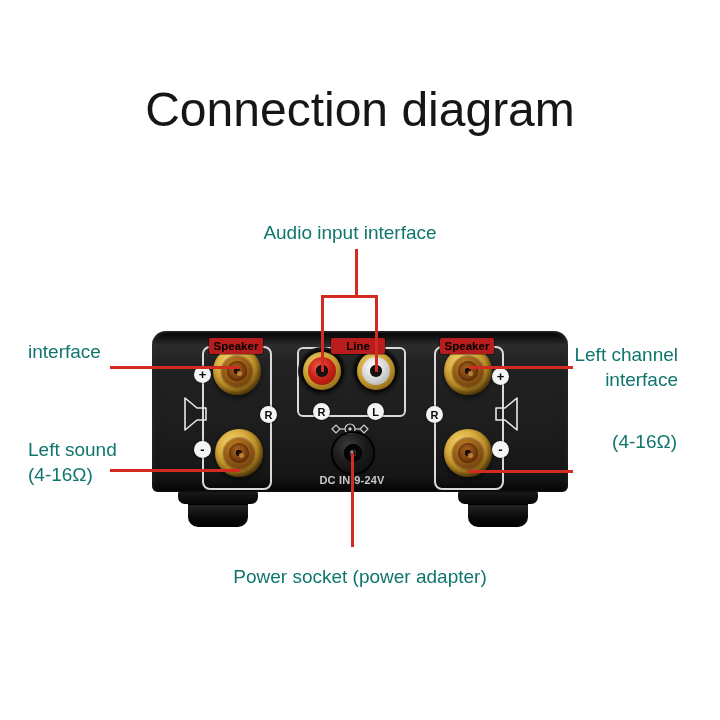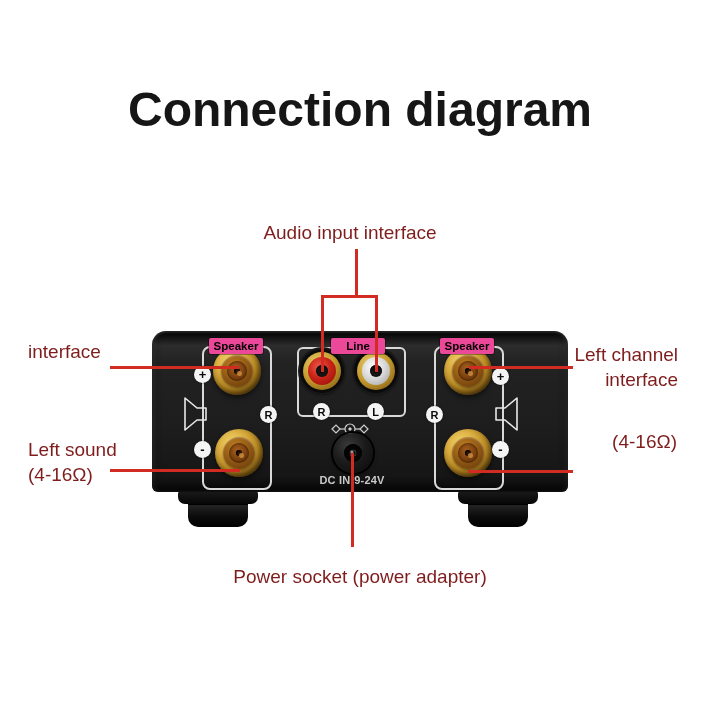--- a/index.html
+++ b/index.html
@@ -4,22 +4,22 @@
 <style>
   :root{
     --callout-line:#d22b21; --background:#ffffff; --chassis:#1e1e1e;
   }
   html,body{margin:0;padding:0;background:#fff;}
   #canvas{position:relative;width:720px;height:720px;background:var(--background,#fff);
           font-family:"Liberation Sans","DejaVu Sans",sans-serif;overflow:hidden;}
 
   
   .title{position:absolute;left:0;top:82px;width:720px;text-align:center;
-         font-size:48px;font-weight:700;color:#161616;letter-spacing:0px;}
-  .co{position:absolute;font-size:19px;font-weight:500;color:#7f1d1d;line-height:25px;z-index:25;}
+         font-size:48px;font-weight:400;color:#161616;letter-spacing:0px;}
+  .co{position:absolute;font-size:19px;font-weight:500;color:#0f766e;line-height:25px;z-index:25;}
   #co-audio{left:247px;top:220px;width:206px;text-align:center;}
   #co-rc{left:28px;top:339px;text-align:left;}
   #co-rs{left:28px;top:437px;text-align:left;}
   #co-lc{right:42px;top:342px;text-align:right;}
   #co-ls{right:43px;top:429px;text-align:right;}
   #co-pw{left:160px;top:564px;width:400px;text-align:center;}
 
   
   .rline{position:absolute;background:var(--callout-line,#d22b21);z-index:20;}
   #ln-audio-stem{left:355px;top:249px;width:3px;height:47px;}
@@ -42,21 +42,21 @@
   #foot-l{left:178px;} #foot-r{left:458px;}
   .foot-flange{height:13px;background:linear-gradient(180deg,#1a1a1a,#060606);border-radius:3px 3px 7px 7px;}
   .foot-base{width:60px;height:22px;margin:0 auto;border-top:1px solid #000;
              background:linear-gradient(180deg,#242424 0%,#0a0a0a 55%,#000 100%);border-radius:0 0 10px 10px;}
 
   
   .sec-frame{position:absolute;border:2px solid #d9d9d9;border-radius:8px;z-index:2;}
   #frame-left {left:202px;top:346px;width:66px;height:140px;}
   #frame-right{left:434px;top:346px;width:66px;height:140px;}
   #frame-line {left:297px;top:347px;width:105px;height:66px;border-radius:6px;}
-  .sec-label{position:absolute;height:16px;line-height:16px;background:#ec4899;color:#000;
+  .sec-label{position:absolute;height:16px;line-height:16px;background:#b91c1c;color:#000;
              font-size:11.5px;font-weight:700;text-align:center;border-radius:2px;z-index:4;
              box-shadow:0 0 0 1px rgba(0,0,0,.35);}
   #lbl-speaker-l{left:209px;top:338px;width:54px;}
   #lbl-line     {left:331px;top:338px;width:54px;}
   #lbl-speaker-r{left:440px;top:338px;width:54px;}
 
   
   .post{position:absolute;width:48px;height:48px;border-radius:50%;z-index:3;
     background:radial-gradient(circle at 36% 30%,#f2d66e 0%,#ddb244 28%,#b98a24 55%,#7c5510 80%,#5a3c0a 100%);
     box-shadow:0 3px 5px rgba(0,0,0,.5),inset -2px -3px 5px rgba(0,0,0,.45);}

